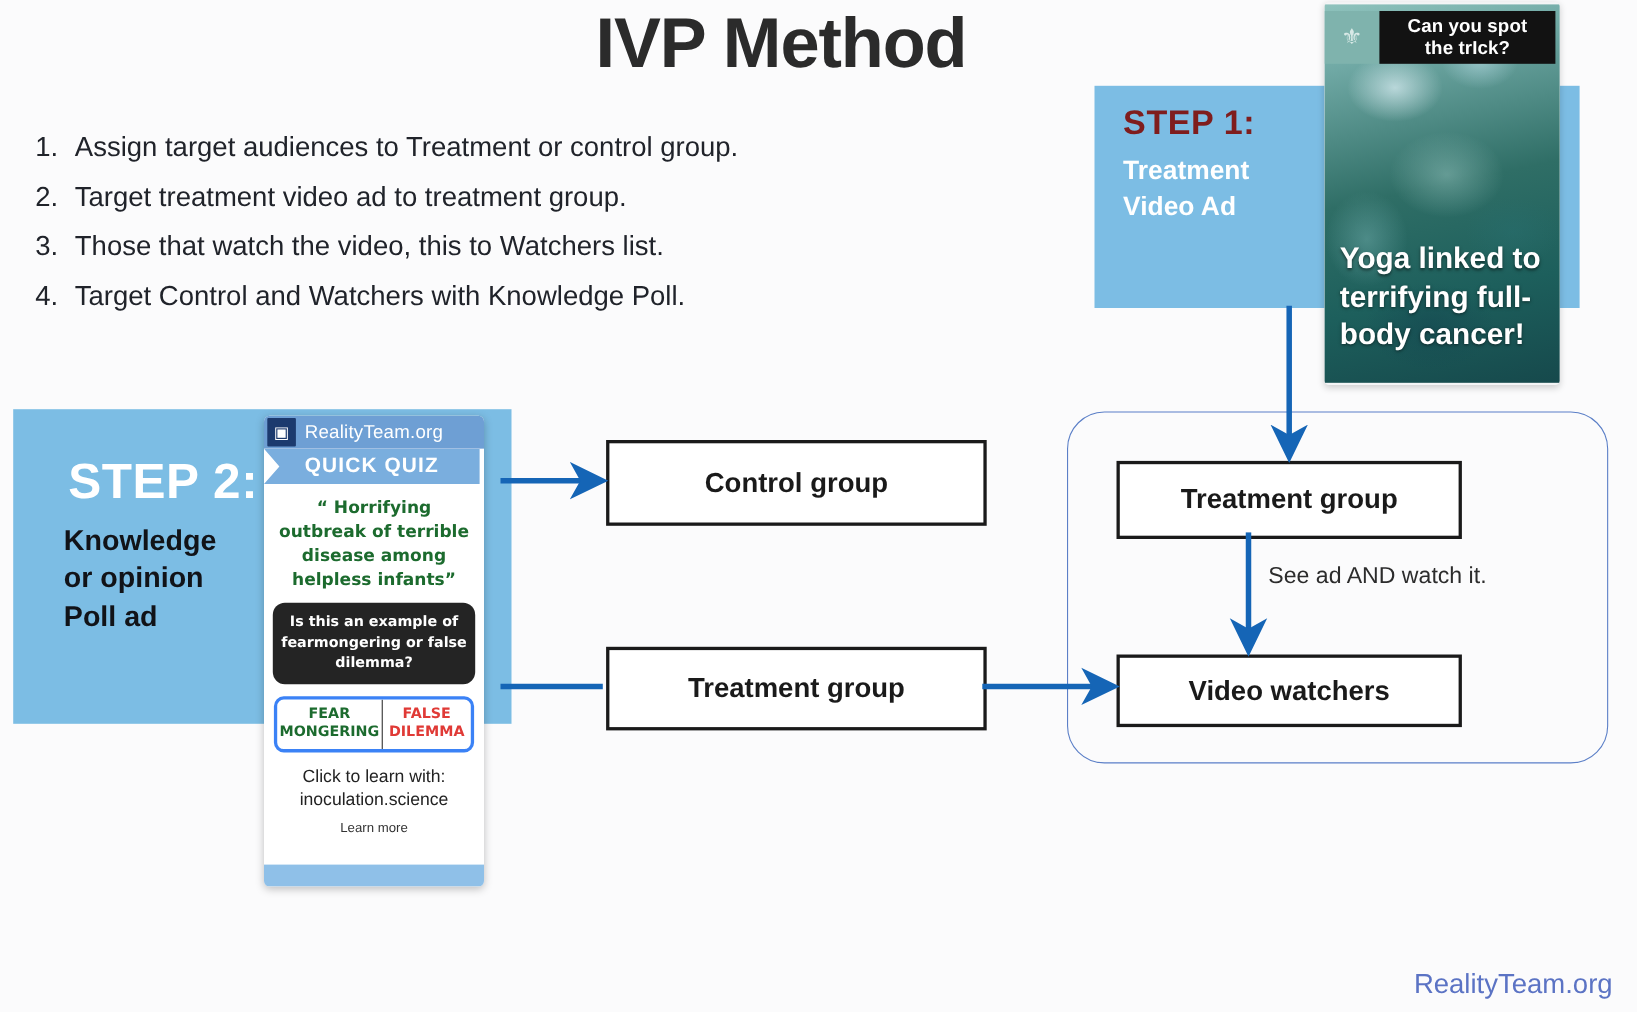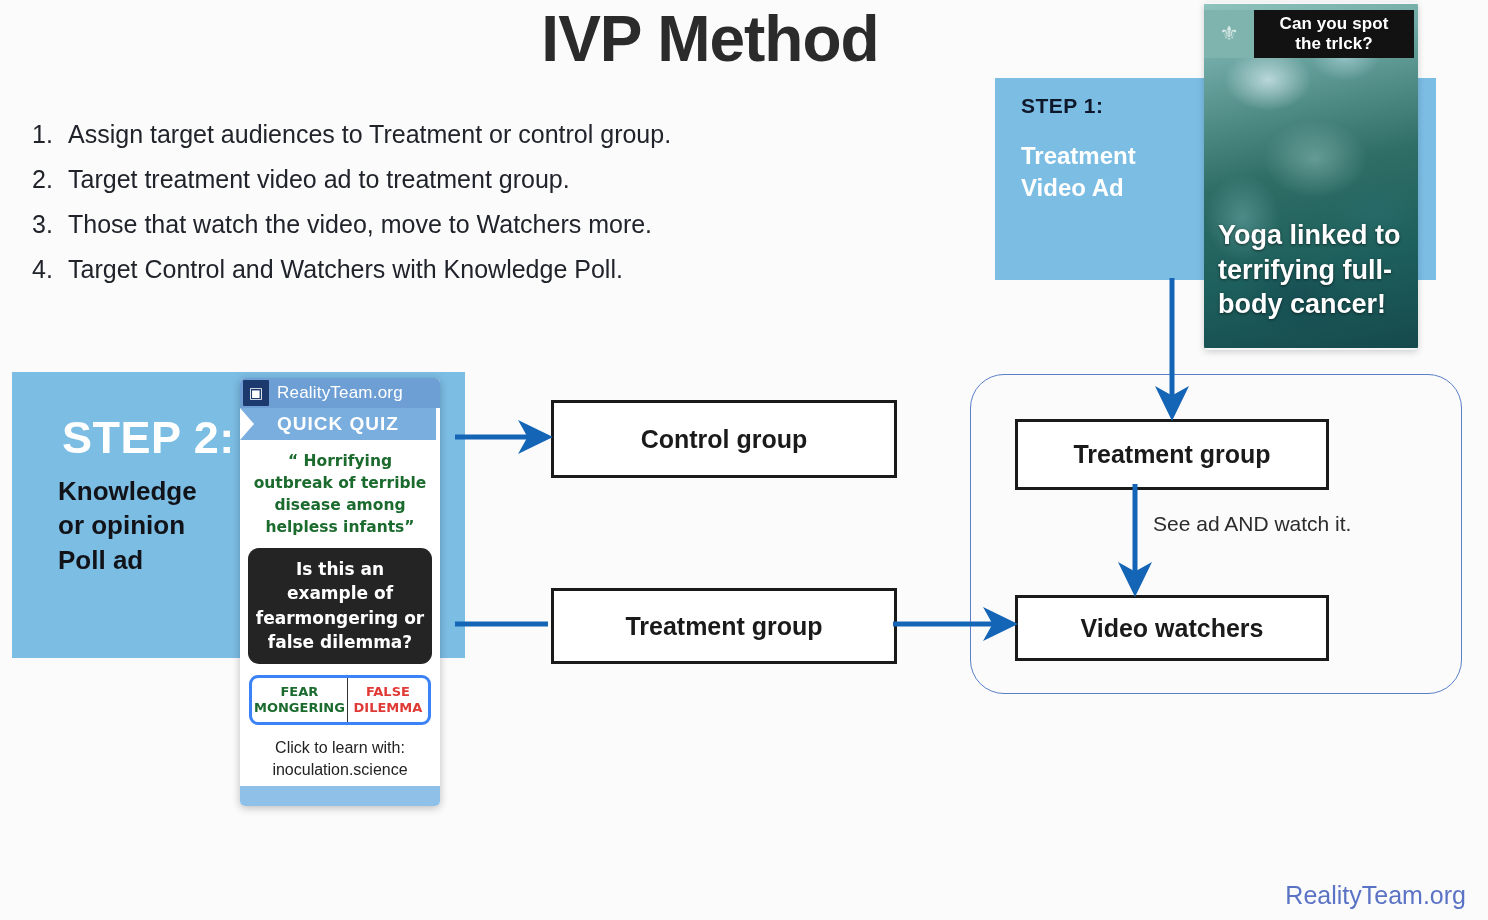--- a/index.html
+++ b/index.html
@@ -51,23 +51,23 @@
   
   .step1-panel {
     position: absolute;
     left: 995px; top: 78px;
     width: 212px; height: 202px;
     background: #7cbde4;
   }
   .step1-title {
     position: absolute;
     left: 26px; top: 16px;
-    font-size: 21px;
-    font-weight: bold;
-    color: #0f172a;
+    font-size: 31px;
+    font-weight: bold;
+    color: #7f1d1d;
     letter-spacing: 0.5px;
   }
   .step1-sub {
     position: absolute;
     left: 26px; top: 62px;
     font-size: 24px;
     font-weight: bold;
     color: #ffffff;
     line-height: 1.32;
   }
@@ -232,21 +232,21 @@
     color: #1c6b2e;
     font-size: 15.5px;
     font-weight: bold;
     line-height: 1.42;
   }
   .quiz-question {
     margin: 10px 8px 0 8px;
     background: #242424;
     border-radius: 11px;
     color: #ffffff;
-    font-size: 17px;
+    font-size: 13px;
     font-weight: bold;
     text-align: center;
     line-height: 1.44;
     padding: 9px 6px;
   }
   .quiz-answers {
     margin: 11px 9px 0 9px;
     border: 3px solid #3b82f6;
     border-radius: 9px;
     display: flex;
@@ -344,21 +344,21 @@
     <div class="step-line">
       <span class="step-num">1.</span>
       <span class="step-text">Assign target audiences to Treatment or control group.</span>
     </div>
     <div class="step-line">
       <span class="step-num">2.</span>
       <span class="step-text">Target treatment video ad to treatment group.</span>
     </div>
     <div class="step-line">
       <span class="step-num">3.</span>
-      <span class="step-text">Those that watch the video, move to Watchers more.</span>
+      <span class="step-text">Those that watch the video, this to Watchers list.</span>
     </div>
     <div class="step-line">
       <span class="step-num">4.</span>
       <span class="step-text">Target Control and Watchers with Knowledge Poll.</span>
     </div>
   </div>
 
   <div class="step1-strip"></div>
   <div class="step1-panel">
     <div class="step1-title">STEP 1:</div>

